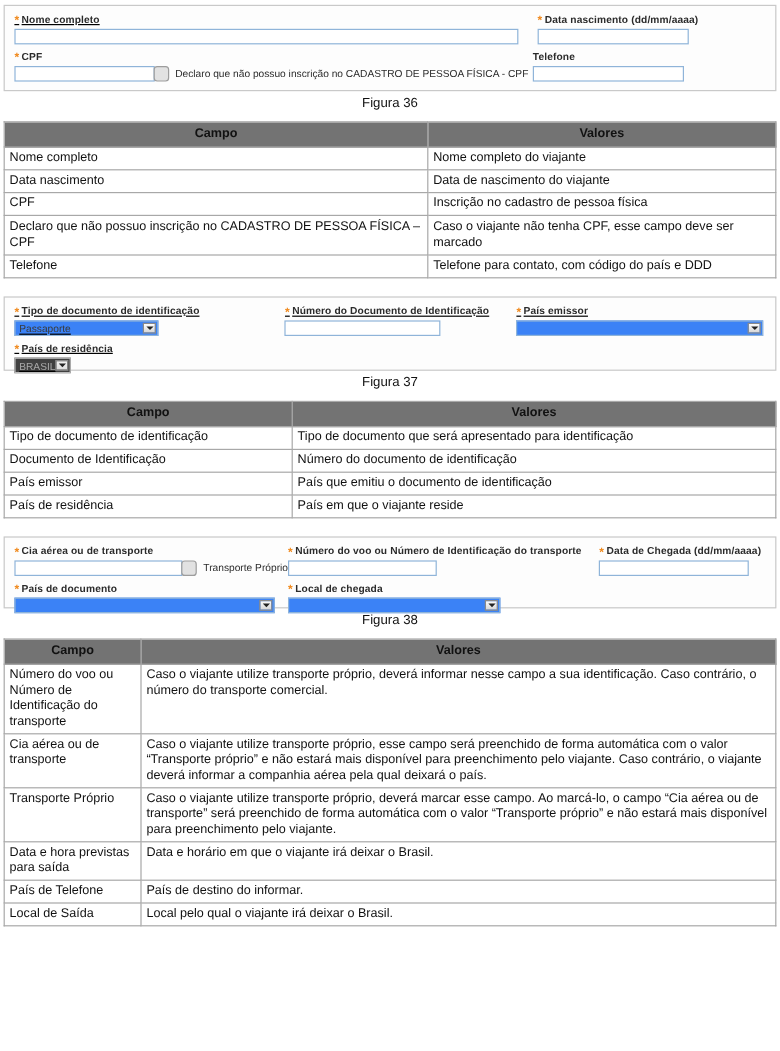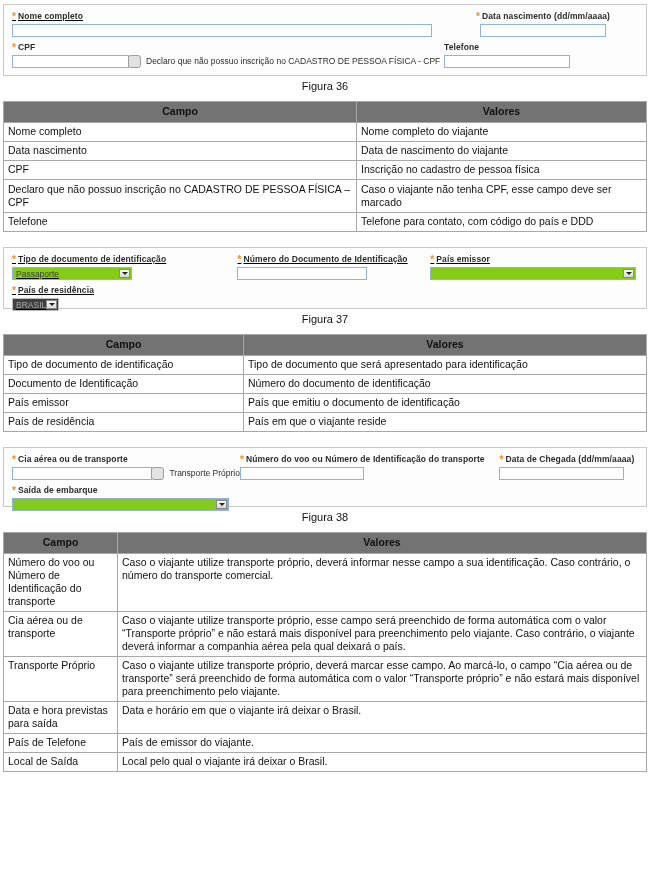--- a/index.html
+++ b/index.html
@@ -65,21 +65,21 @@
     box-sizing: border-box;
     font-size: 8.5px;
     font-family: "Liberation Sans", sans-serif;
     padding: 0 2px;
     color: #333;
     outline: none;
   }
 
   .sel {
     border: 1px solid #8fb4d9;
-    background: #84cc16;
+    background: #3b82f6;
     height: 13px;
     box-sizing: border-box;
     font-size: 8.5px;
     font-family: "Liberation Sans", sans-serif;
     color: #3a3a3a;
     display: flex;
     align-items: center;
     padding-left: 3px;
     position: relative;
   }
@@ -166,21 +166,21 @@
 
 <div class="page">
 
   <div class="form-panel" style="height:72px;">
 
     <div class="form-row">
       <div class="fld" style="width:424px;text-decoration:underline;">
         <span class="lbl"><span class="req">*</span><span>Nome completo</span></span>
         <input class="tbox" type="text" style="width: 420px;" value="">
       </div>
-      <div class="fld" style="width:200px;margin-left:16px;align-items:center;">
+      <div class="fld" style="width:200px;margin-left:16px;">
         <span class="lbl"><span class="req">*</span><span>Data nascimento (dd/mm/aaaa)</span></span>
         <input class="tbox" type="text" style="width: 126px;" value="">
       </div>
     </div>
 
     <div class="form-row" style="margin-top:5px;">
       <div class="fld" style="width:424px;justify-content:space-between;">
         <span class="lbl"><span class="req">*</span><span>CPF</span></span>
         <div style="display:flex;align-items:center;">
           <input class="tbox" type="text" style="width: 125px;" value="">
@@ -325,22 +325,31 @@
         <input class="tbox" type="text" style="width: 124px;" value="">
       </div>
       <div class="fld" style="width:140px;">
         <span class="lbl"><span class="req">*</span><span>Data de Chegada (dd/mm/aaaa)</span></span>
         <input class="tbox" type="text" style="width: 125px;" value="">
       </div>
     </div>
 
     <div class="form-row" style="margin-top:5px;">
       <div class="fld" style="width:228px;">
-        <span class="lbl"><span class="req">*</span><span>Saída de embarque</span></span>
+        <span class="lbl"><span class="req">*</span><span>País de documento</span></span>
         <div class="sel" style="width:217px;">
+          <span></span>
+          <span class="caret">
+              <i></i>
+            </span>
+        </div>
+      </div>
+      <div class="fld" style="width:262px;">
+        <span class="lbl"><span class="req">*</span><span>Local de chegada</span></span>
+        <div class="sel" style="width:177px;">
           <span></span>
           <span class="caret">
               <i></i>
             </span>
         </div>
       </div>
     </div>
 
   </div>
   <div class="figcap">Figura 38</div>
@@ -368,21 +377,21 @@
       <tr>
           <td>Transporte Próprio</td>
           <td>Caso o viajante utilize transporte próprio, deverá marcar esse campo. Ao marcá-lo, o campo “Cia aérea ou de transporte” será preenchido de forma automática com o valor “Transporte próprio” e não estará mais disponível para preenchimento pelo viajante.</td>
         </tr>
       <tr>
           <td>Data e hora previstas para saída</td>
           <td>Data e horário em que o viajante irá deixar o Brasil.</td>
         </tr>
       <tr>
           <td>País de Telefone</td>
-          <td>País de emissor do viajante.</td>
+          <td>País de destino do informar.</td>
         </tr>
       <tr>
           <td>Local de Saída</td>
           <td>Local pelo qual o viajante irá deixar o Brasil.</td>
         </tr>
     </tbody>
   </table>
 
 </div>
 

